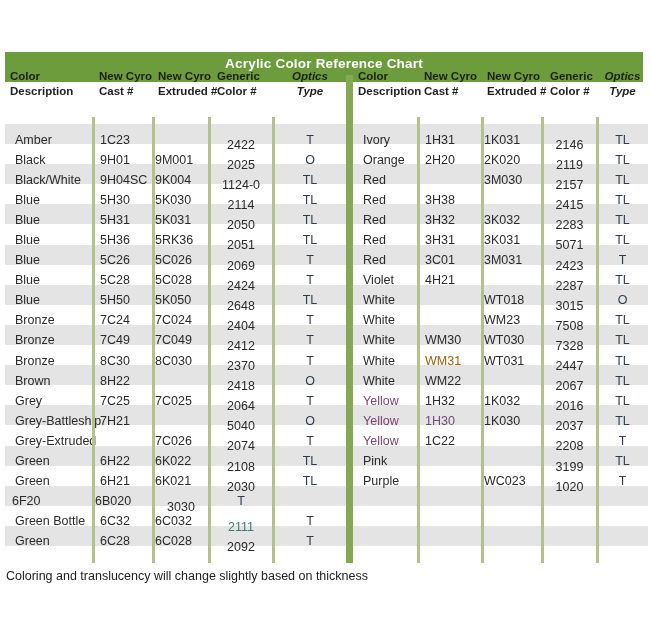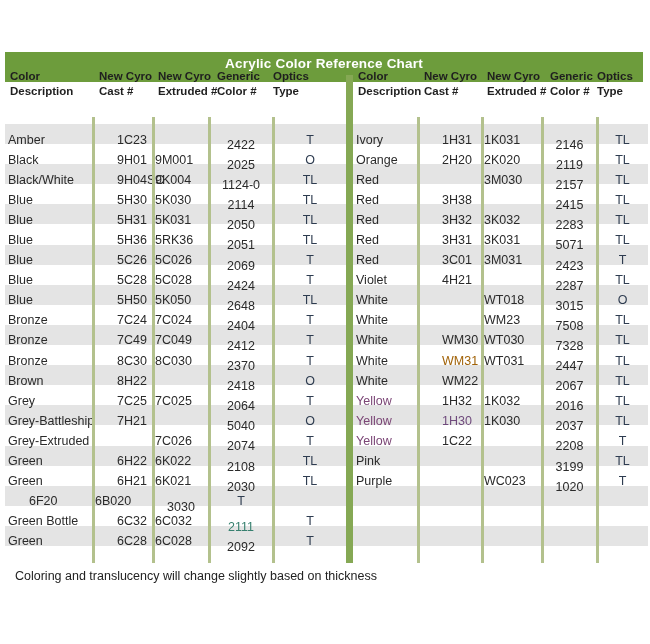--- a/index.html
+++ b/index.html
@@ -15,41 +15,41 @@
   
   .hdr{position:absolute;top:63px;display:grid;}
   .hdr-left{left:5px;width:342px;grid-template-columns:88px 60px 56px 64px 74px;}
   .hdr-right{left:353px;width:295px;grid-template-columns:65px 64px 60px 55px 51px;}
   .hcell{font-size:11.5px;font-weight:bold;color:#1f1f1f;line-height:14.5px;padding-top:6px;white-space:nowrap;}
   .hcell span{display:block;}
   .h-desc{padding-left:5px;}
   .h-cast{padding-left:6px;}
   .h-ext{padding-left:5px;}
   .h-gen{padding-left:8px;}
-  .h-opt{text-align:left;}
+  .h-opt{text-align:center;font-style:italic;}
   
   .tbody{position:absolute;top:124px;}
   #body-left{left:5px;width:342px;}
   #body-right{left:353px;width:295px;}
   .row{display:grid;height:20.1px;align-items:center;}
   #body-left .row{grid-template-columns:88px 60px 56px 64px 74px;}
   #body-right .row{grid-template-columns:65px 64px 60px 55px 51px;}
   .row:nth-child(odd){background:#e4e4e4;}
   .cell{font-size:12.5px;white-space:nowrap;line-height:20px;}
-  .c-desc{padding-left:3px;}
-  .c-cast{margin-left:24px;}
+  .c-desc{padding-left:10px;}
+  .c-cast{padding-left:7px;}
   .c-ext{padding-left:2px;}
   .c-gen{text-align:center;margin-top:11px;}
   .c-optics{text-align:center;color:#2e3c50;}
   
   .vsep{position:absolute;top:117px;height:446px;width:3px;background:#b3c18d;}
   .vsep.s1{left:92px}.vsep.s2{left:152px}.vsep.s3{left:208px}.vsep.s4{left:272px}
   .vsep.s5{left:417px}.vsep.s6{left:481px}.vsep.s7{left:541px}.vsep.s8{left:596px}
   .mid-divider{position:absolute;left:346px;top:75px;width:7px;height:488px;background:#85a854;}
-  .footer-note{position:absolute;left:15px;top:569px;font-size:12.5px;color:#222222;}
+  .footer-note{position:absolute;left:6px;top:569px;font-size:12.5px;color:#222222;}
 </style>
 </head>
 <body>
 
 <div id="stage">
 
   <div class="title-bar">Acrylic Color Reference Chart</div>
 
   <div class="hdr hdr-left">
     <div class="hcell h-desc">

